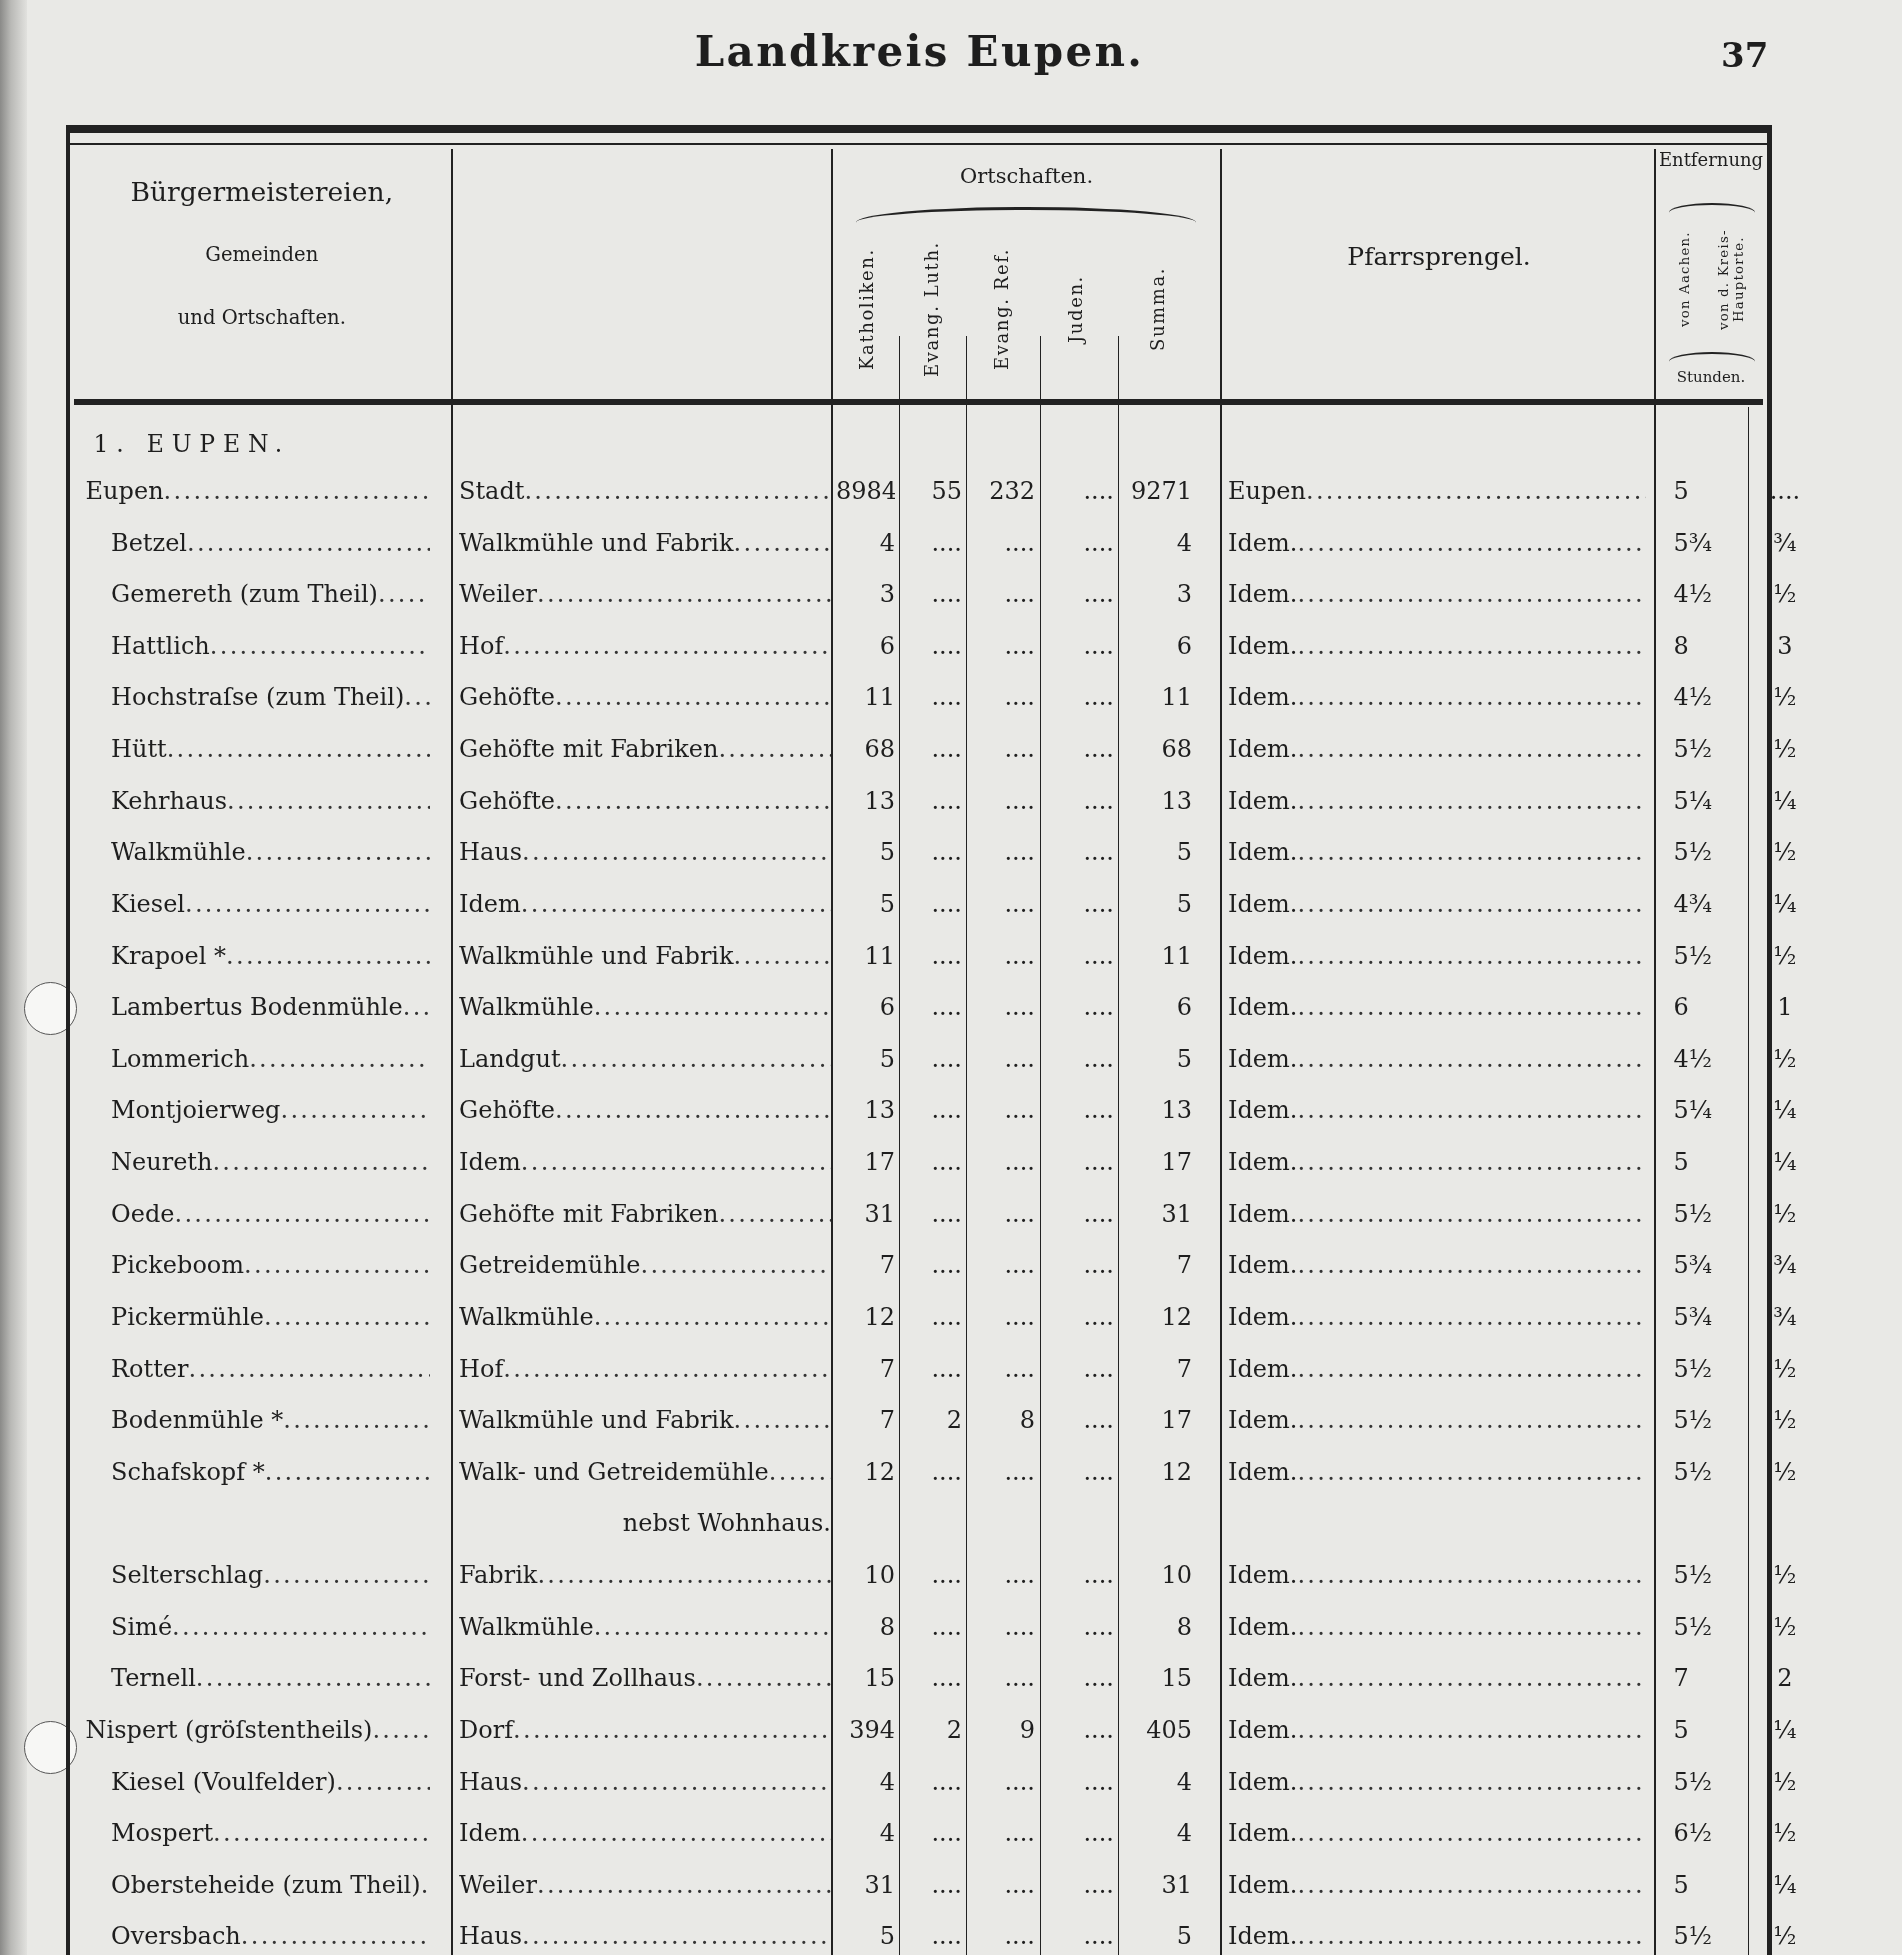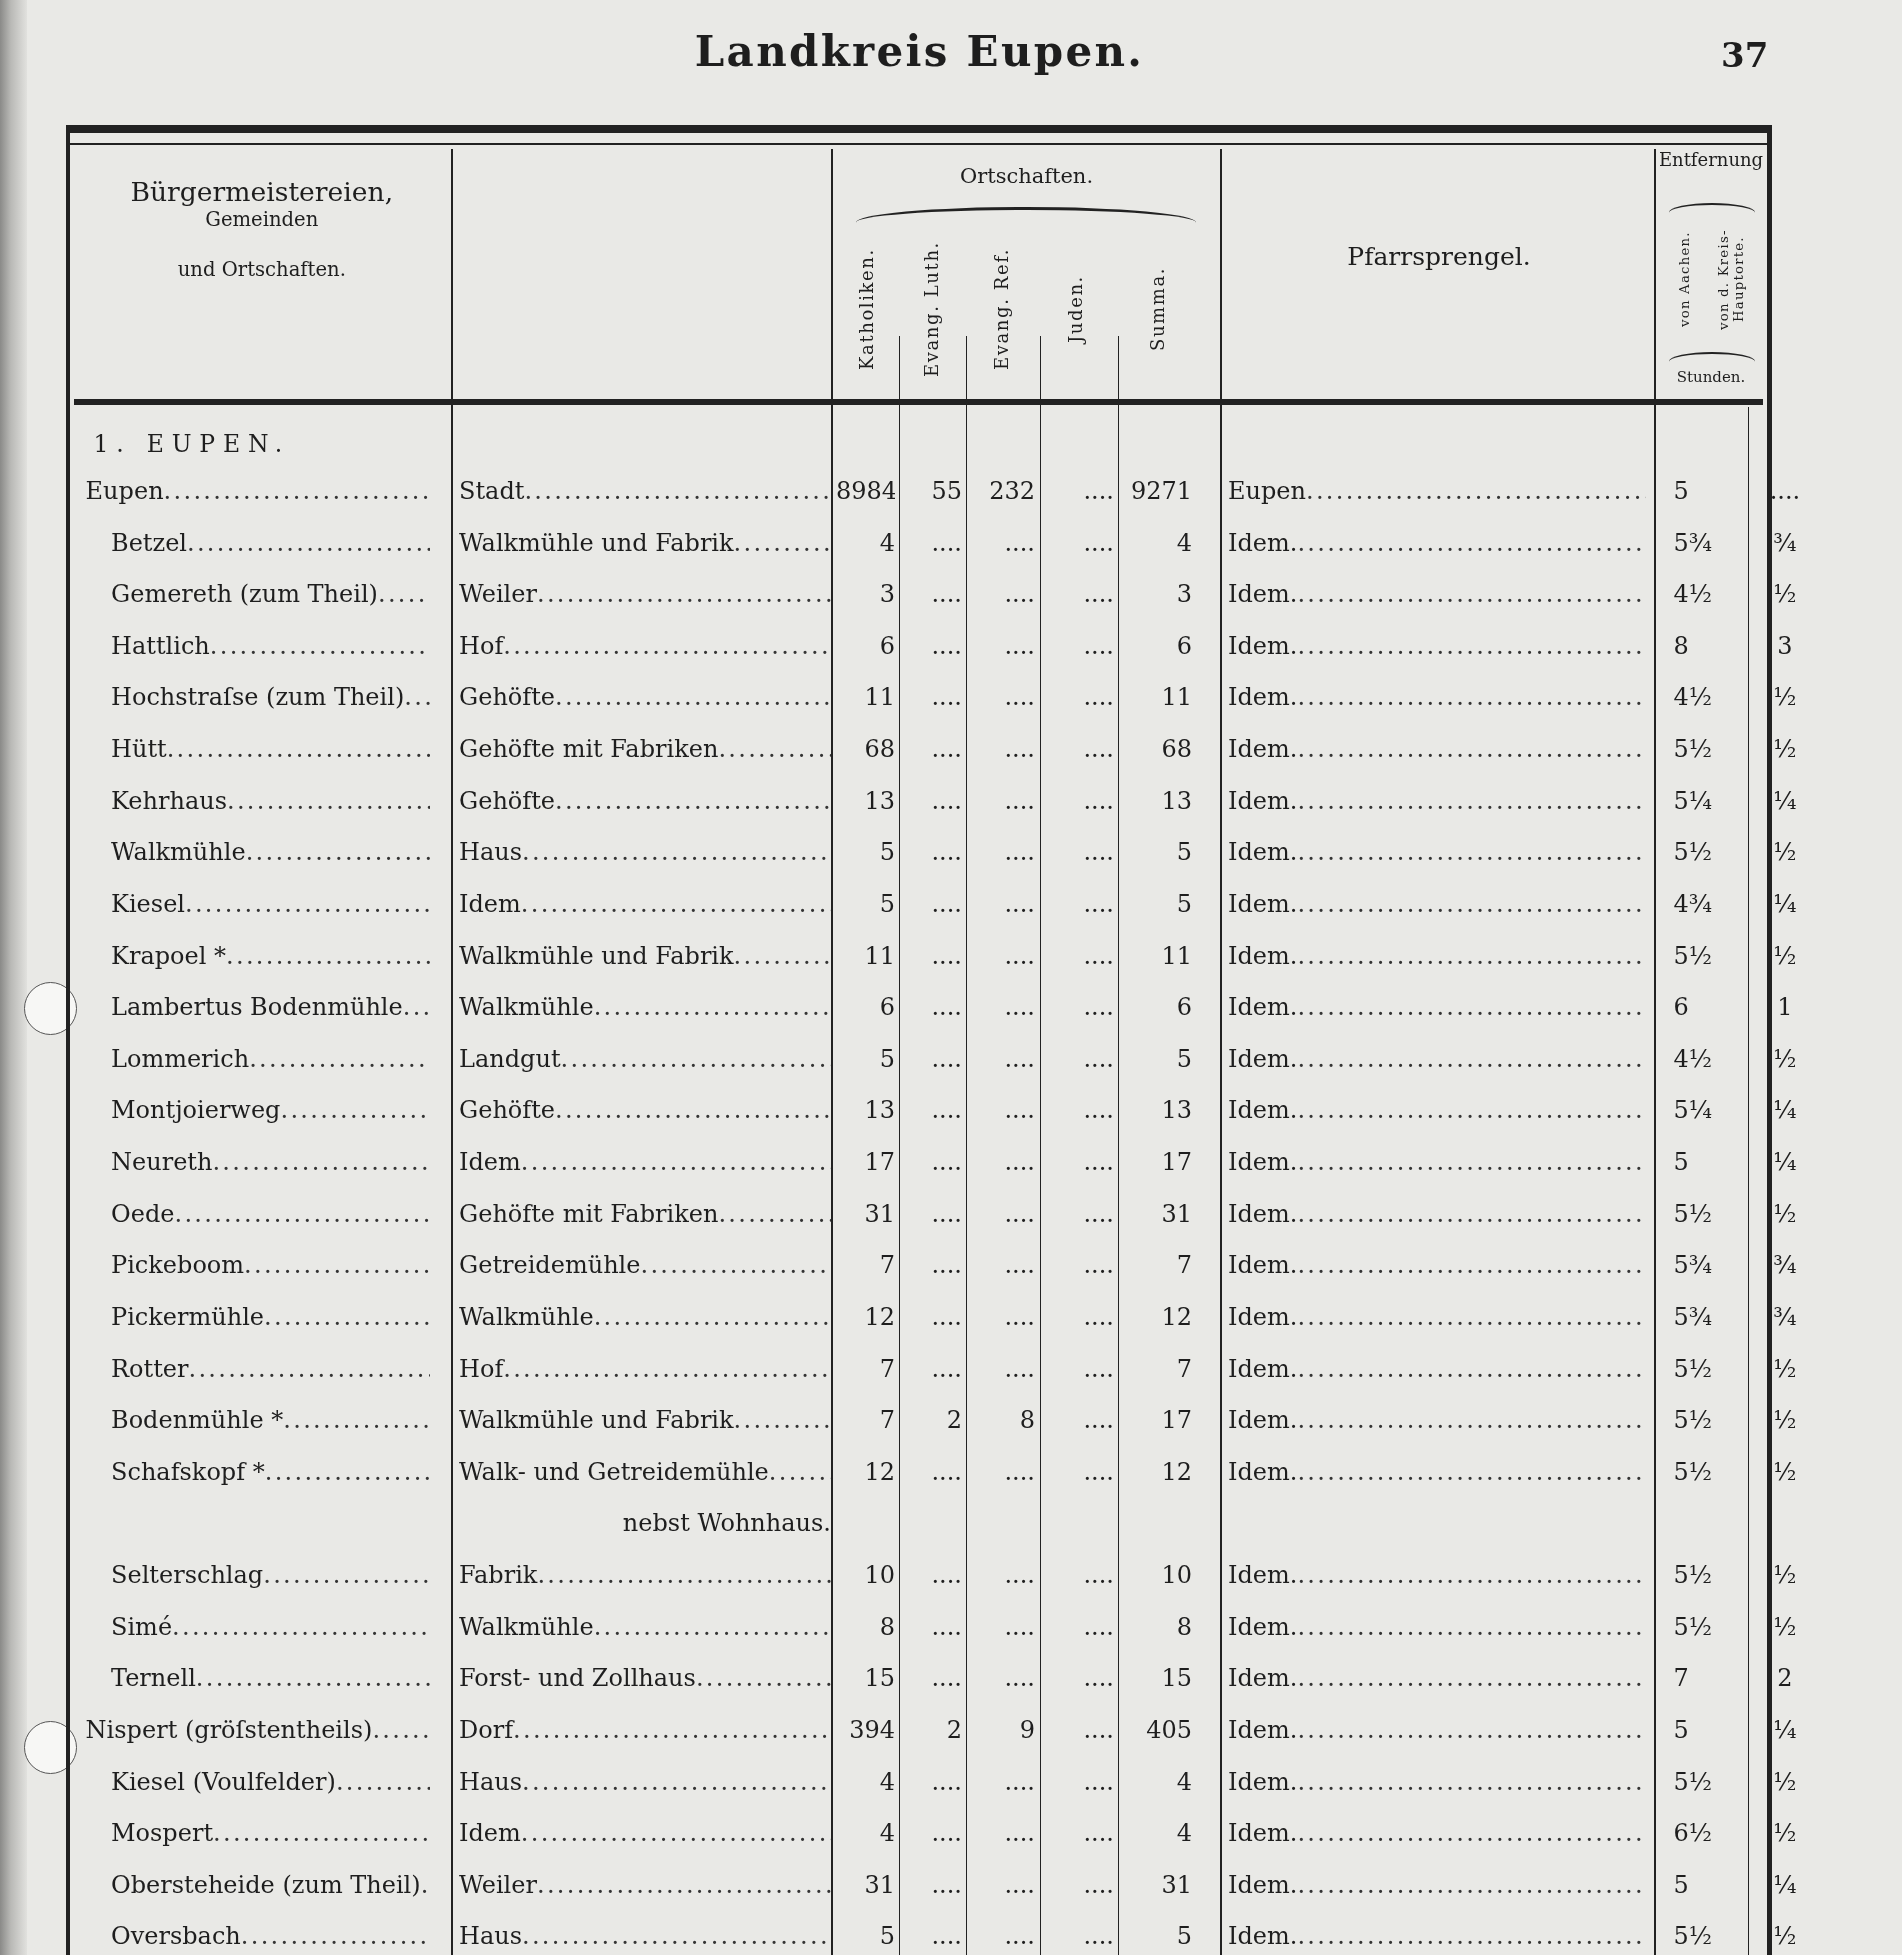--- a/index.html
+++ b/index.html
@@ -88,22 +88,22 @@
   <div class="col-line thin" style="left:970px;top:203px;height:1826px"></div>
   <div class="col-line thin" style="left:1048px;top:203px;height:1826px"></div>
   <div class="col-line" style="left:1150px;height:2014px"></div>
   <div class="col-line" style="left:1584px;height:2014px"></div>
   <div class="col-line thin" style="left:1678px;top:274px;height:1756px"></div>
 
   <div class="header-rule" style="left:3.9px;width:1689px"></div>
 
   <div class="hdr hdr-big" style="left:7.8px;top:43px;width:368px">
     <div>Bürgermeistereien,</div>
-    <div class="hdr-mid" style="font-size:19.6px">Gemeinden</div>
-    <div class="hdr-mid" style="margin-top:27px;font-size:19.6px">und Ortschaften.</div>
+    <div class="hdr-mid" style="margin-top:35px;font-size:19.6px">Gemeinden</div>
+    <div class="hdr-mid" style="margin-top:40px;font-size:19.6px">und Ortschaften.</div>
   </div>
   <div class="hdr hdr-mid" style="left:765px;top:31px;width:383px;font-size:21px">Ortschaften.</div>
   <div class="brace" style="left:786px;top:74px;width:340px"></div>
 
   <div class="vtext" style="left:786px;top:94px;height:164px;width:31px">Katholiken.</div>
   <div class="vtext" style="left:851px;top:94px;height:164px;width:31px">Evang. Luth.</div>
   <div class="vtext" style="left:921px;top:94px;height:164px;width:31px">Evang. Ref.</div>
   <div class="vtext" style="left:995px;top:94px;height:164px;width:31px">Juden.</div>
   <div class="vtext" style="left:1077px;top:94px;height:164px;width:31px">Summa.</div>
 

